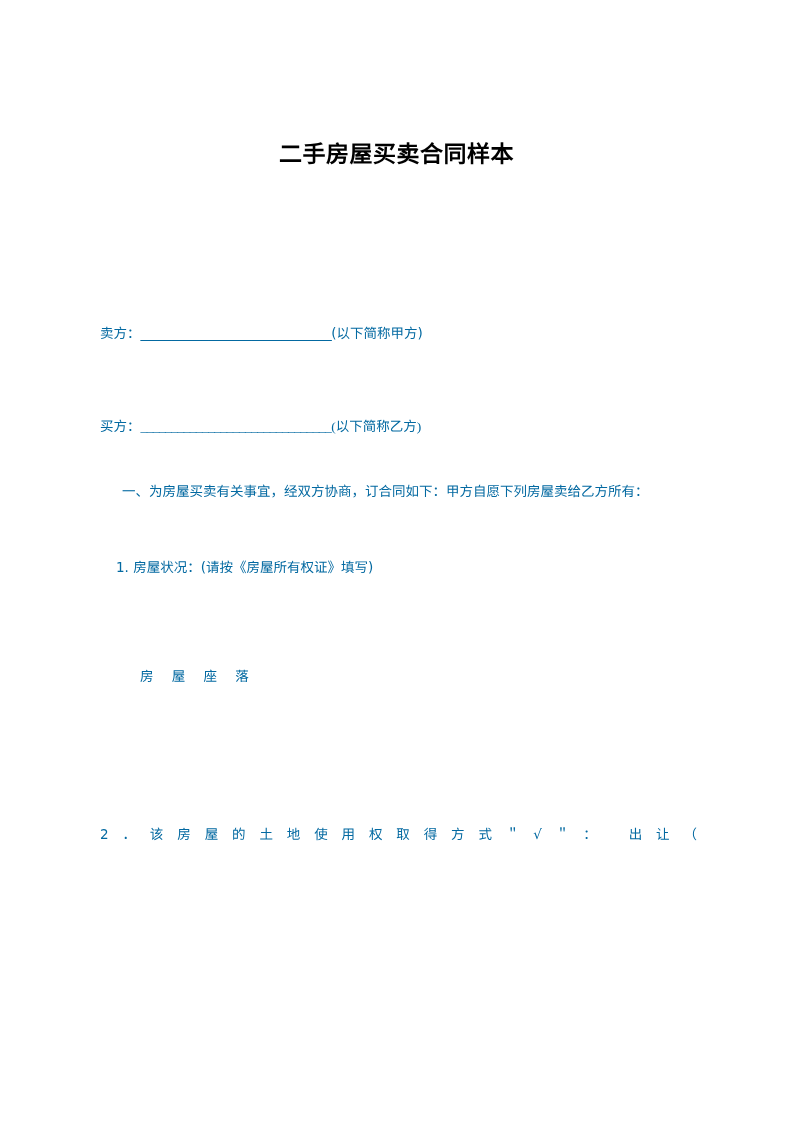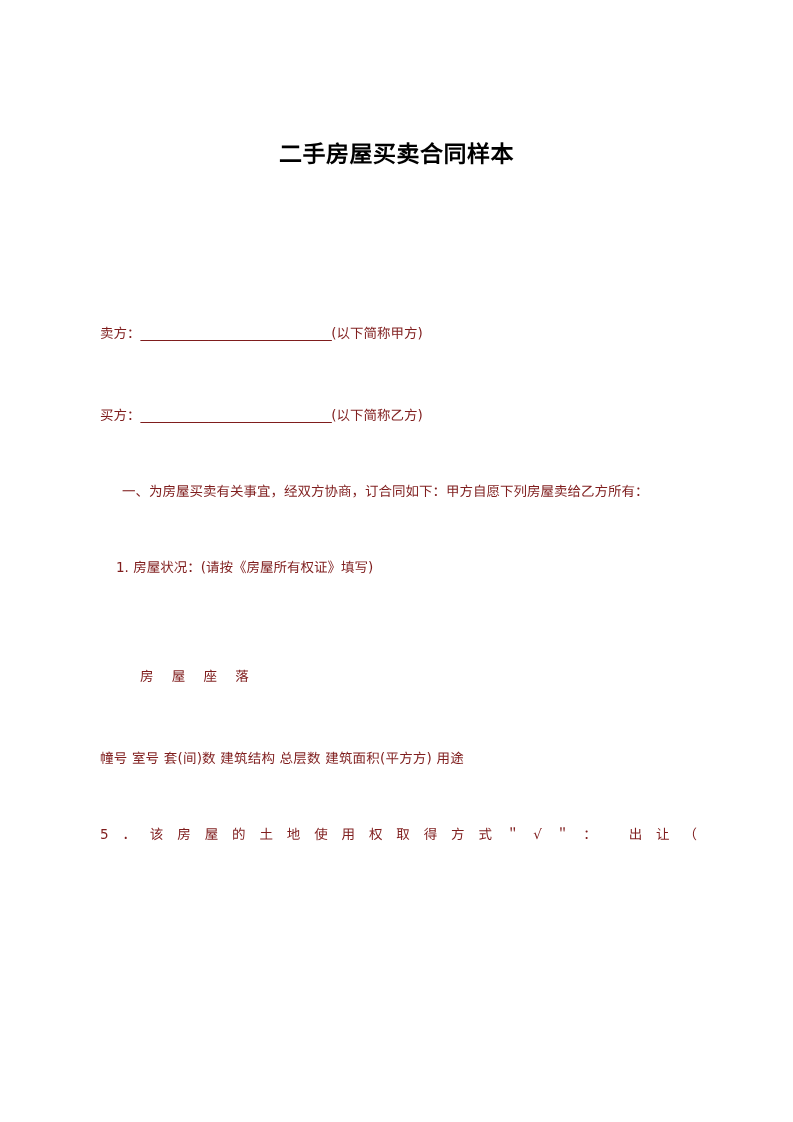--- a/index.html
+++ b/index.html
@@ -37,21 +37,21 @@
     white-space: pre;
   }
 
   
   .body-block {
     position: absolute;
     left: 100px;
     width: 597px;
     font-size: 13.5px;
     line-height: 30px;
-    color: #7f1d1d;
+    color: #0369a1;
   }
   .party-line {
     white-space: nowrap;
   }
   .party-line .rule {
     letter-spacing: -0.6px;
   }
 
   
   .para {
@@ -113,34 +113,33 @@
 <body>
 
 <div class="page">
 
   <div class="doc-title">二手房屋买卖合同样本</div>
 
   <div class="body-block party-line" style="top:318px;">
     <span>卖方：</span><span class="rule fill">_______________________________</span><span>(以下简称甲方)</span>
   </div>
 
-  <div class="body-block party-line" style="top:400px;">
+  <div class="body-block party-line" style="top:412px;font-family:Liberation Serif, serif;">
     <span>买方：</span><span class="rule fill">_______________________________</span><span>(以下简称乙方)</span>
   </div>
 
   <div class="body-block para indent" style="top:476px;">一、为房屋买卖有关事宜，经双方协商，订合同如下：甲方自愿下列房屋卖给乙方所有：</div>
 
   <div class="body-block para nowrap-line" style="top:552px;">1. 房屋状况：(请按《房屋所有权证》填写)</div>
 
   <div class="body-block spaced-line" style="top:661px;">房 屋 座 落</div>
 
-  <div class="body-block col-header" style="top:743px;">幢号 室号 套(间)数 建筑结构 总层数 建筑面积(平方方) 用途</div>
 
   <div class="body-block justified" style="top:819px;">
-    <span class="jline">5．该房屋的土地使用权取得方式＂√＂： 出让（</span>
+    <span class="jline">2．该房屋的土地使用权取得方式＂√＂： 出让（</span>
     <span class="jline">） 、 划 拨 （</span>
     <span class="jline last">）。</span>
   </div>
 
 
   <div class="page-number">1</div>
 
 </div>
 
 </body></html>

